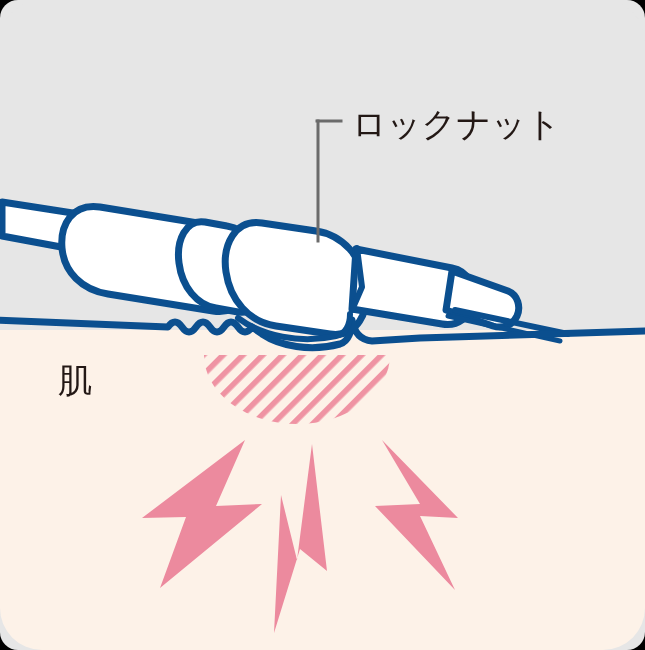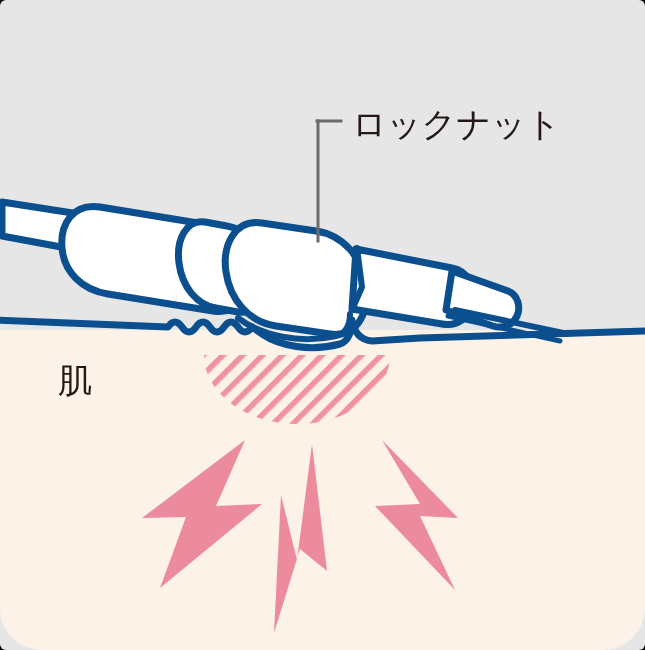--- a/index.html
+++ b/index.html
@@ -16,21 +16,21 @@
     position: relative;
     width: 645px;
     height: 650px;
     background: #000000;
   }
   #card {
     position: absolute;
     left: 0; top: 0;
     width: 645px;
     height: 650px;
-    border-radius: 6px;
+    border-radius: 18px;
     overflow: hidden;
     background: #e6e6e6;
   }
   #diagram-svg {
     display: block;
     width: 645px;
     height: 650px;
   }
   .label-text {
     font-family: "DejaVu Sans", "Liberation Sans", sans-serif;

